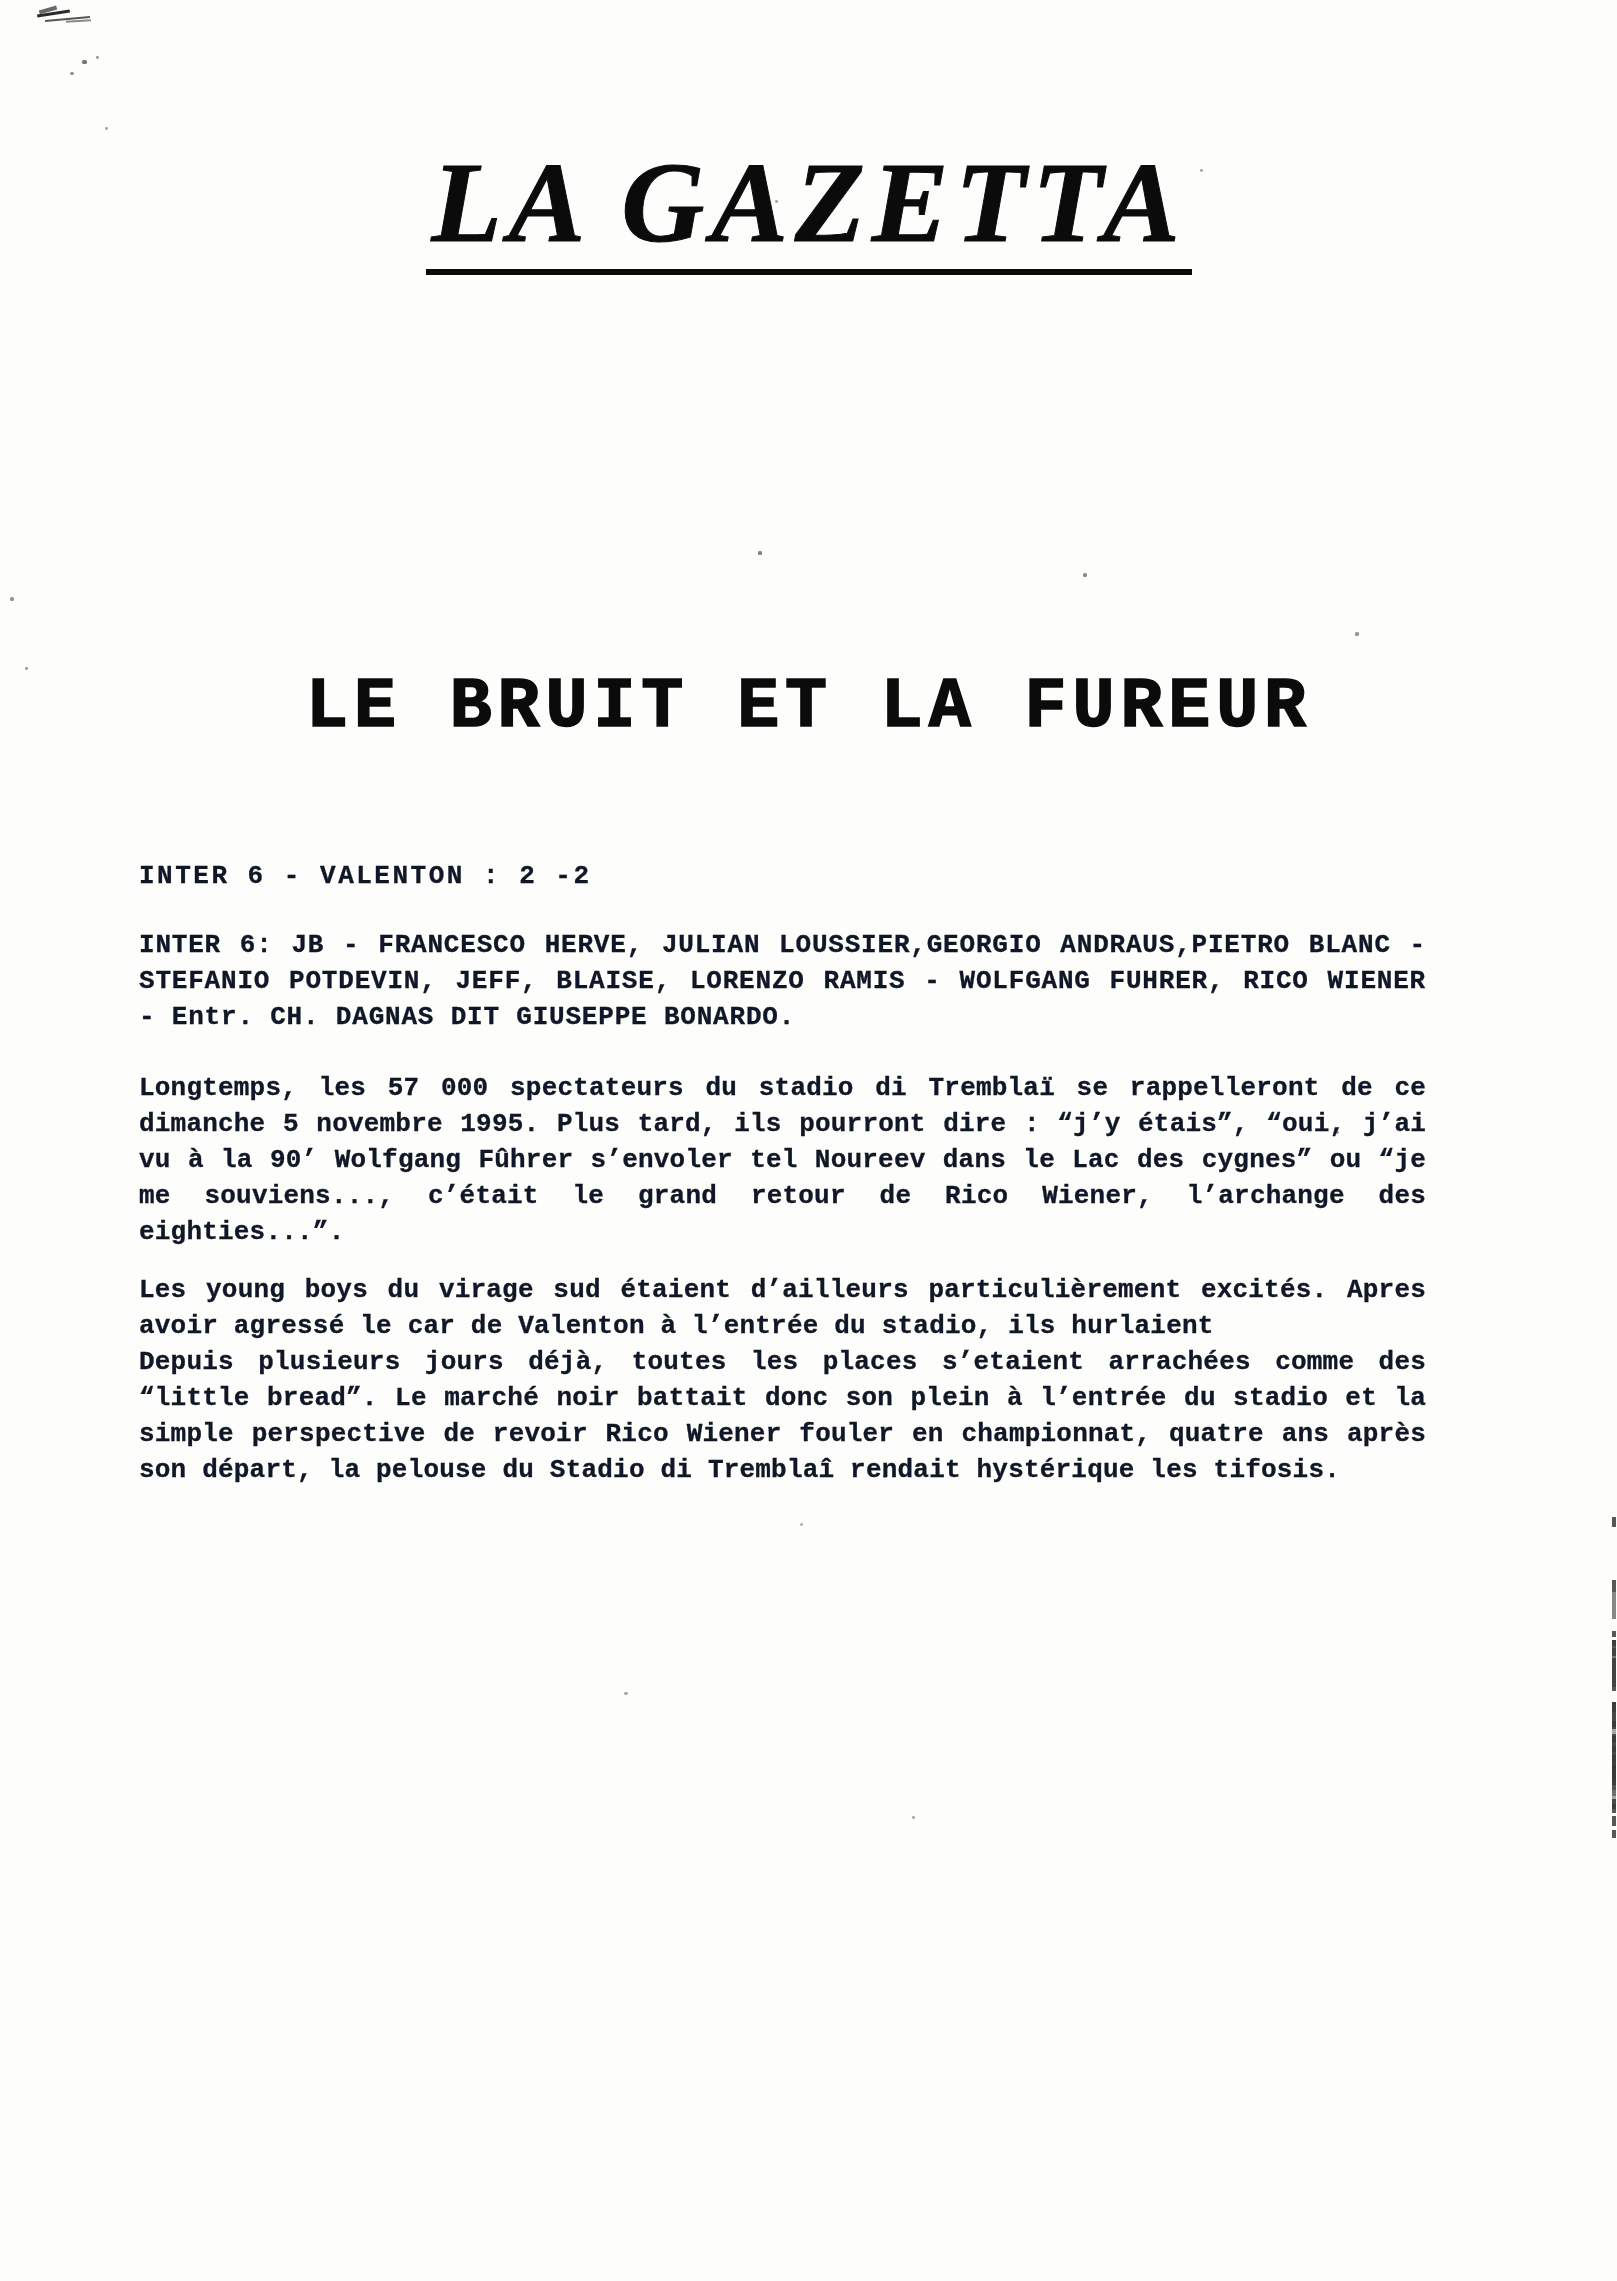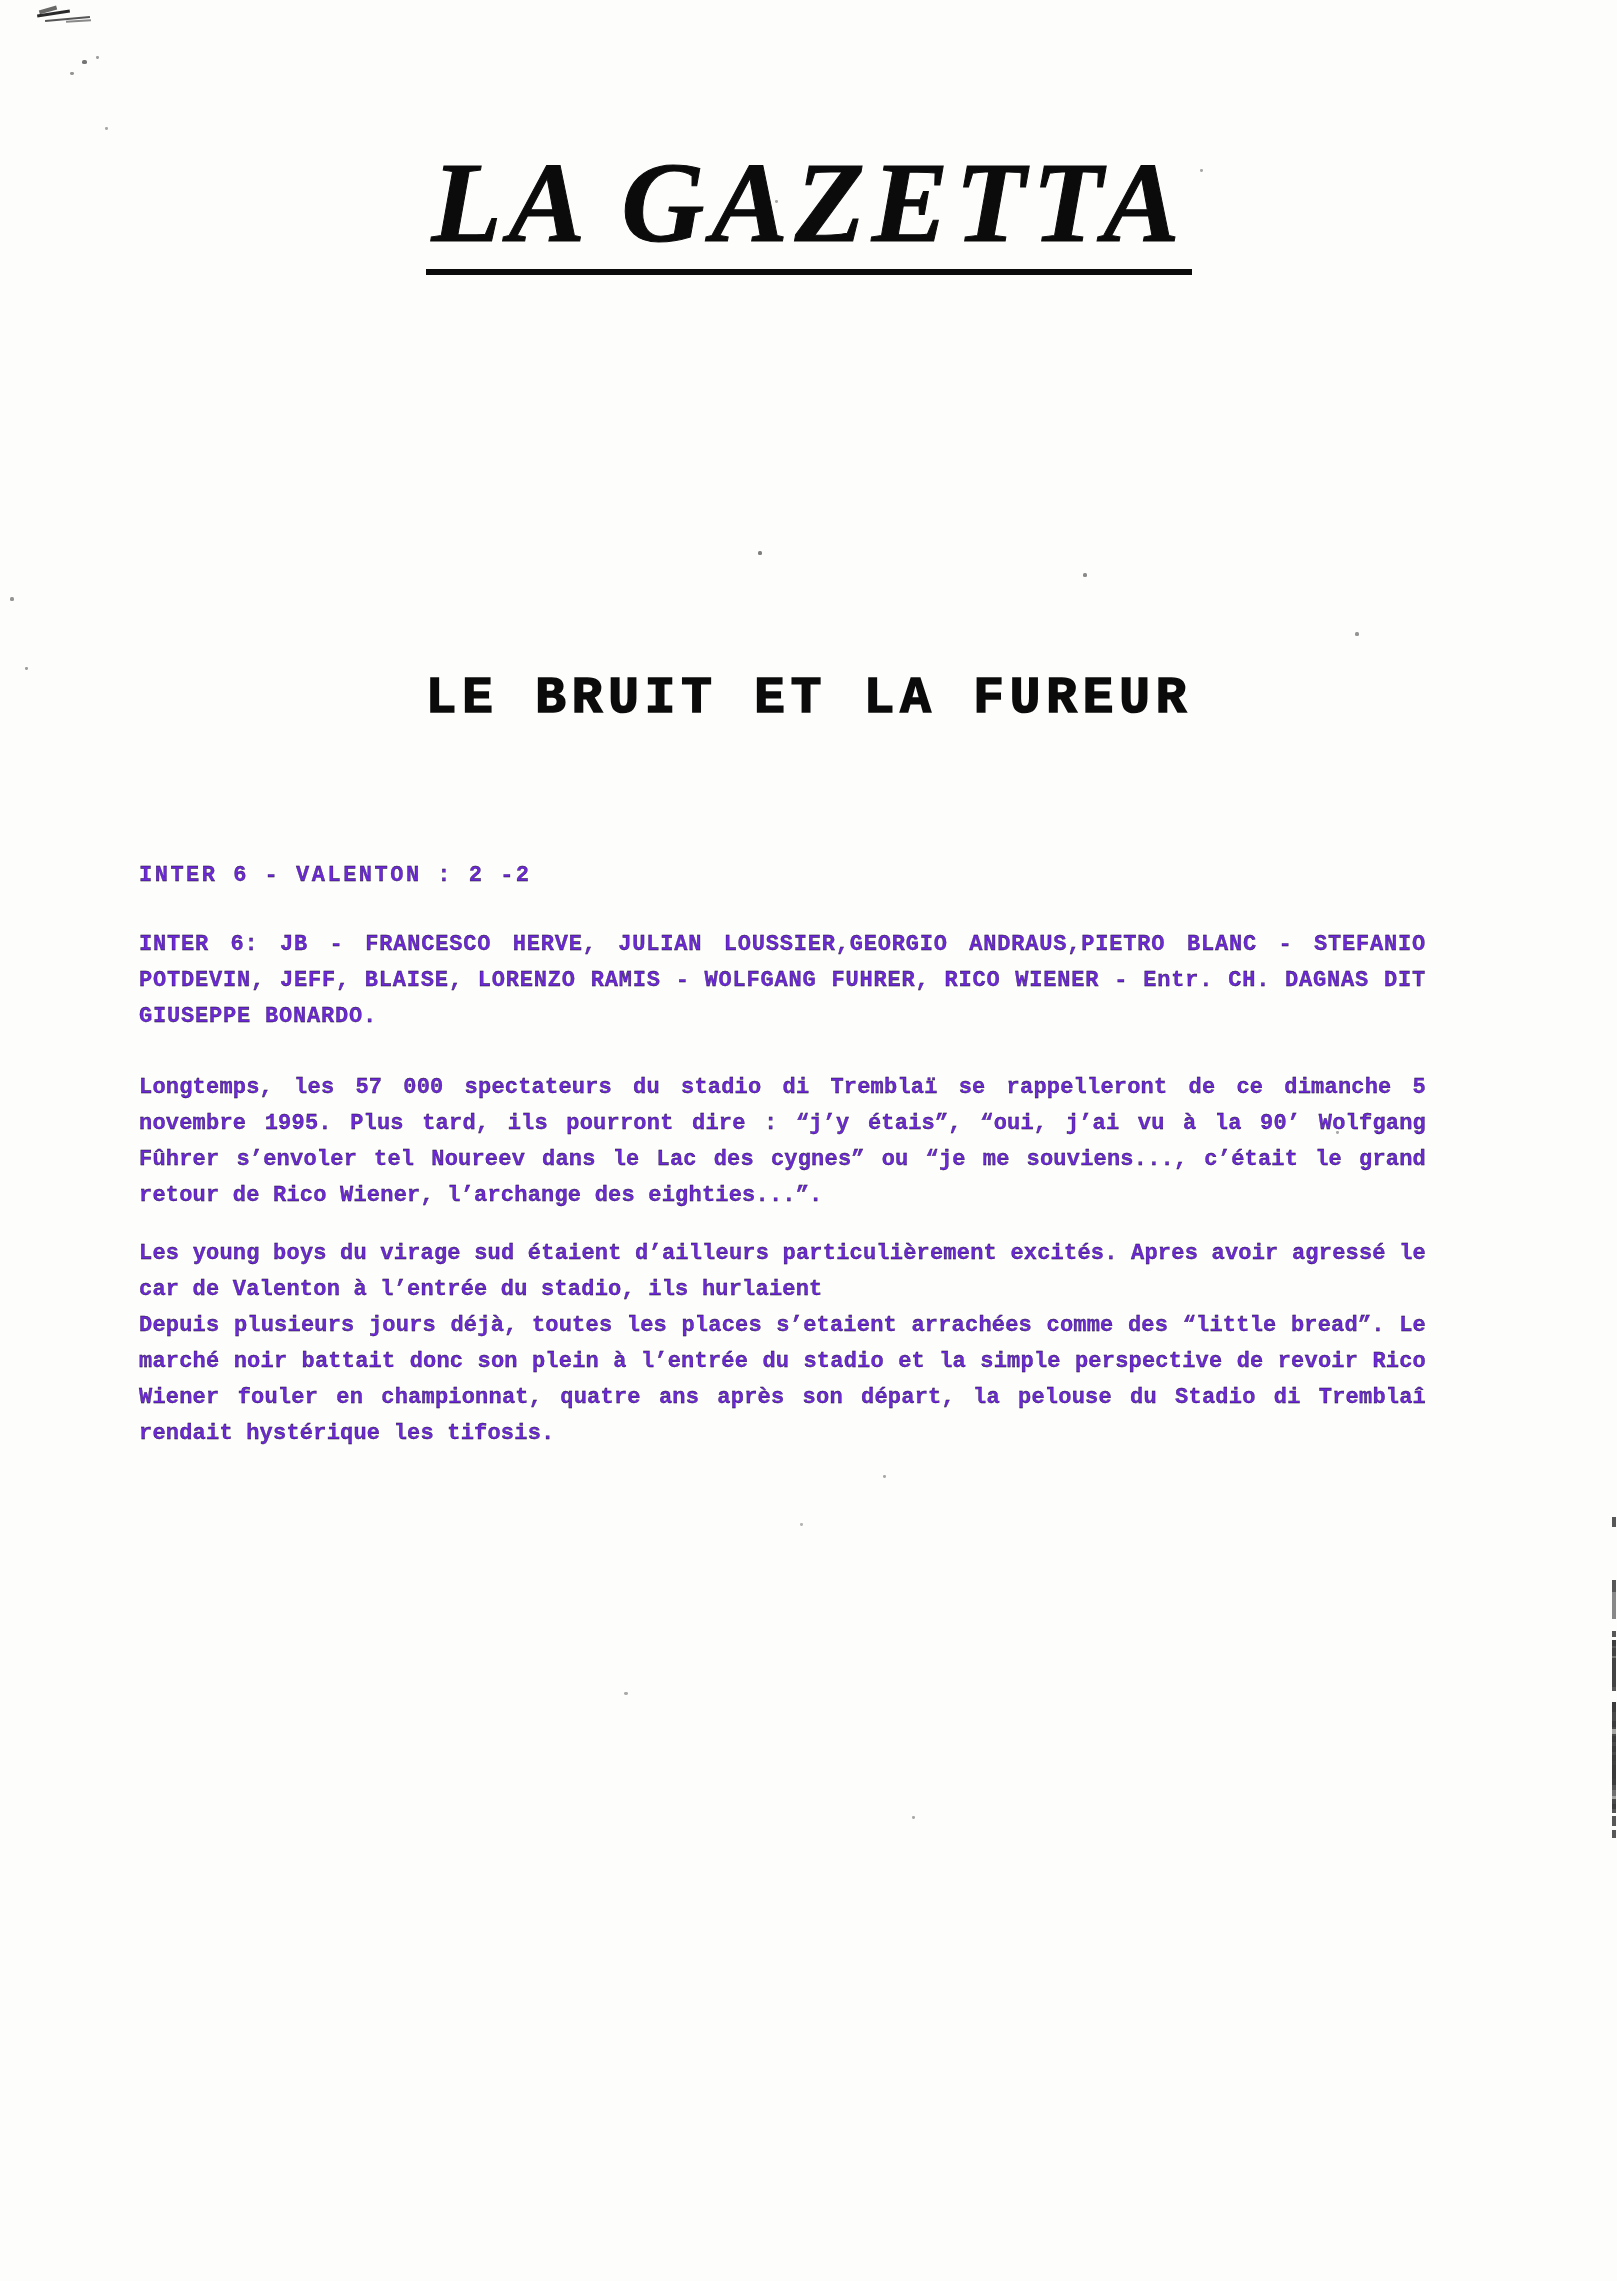--- a/index.html
+++ b/index.html
@@ -90,42 +90,42 @@
     position: absolute;
     left: 0;
     top: 673px;
     width: 100%;
     text-align: center;
   }
   .headline-text {
     display: inline-block;
     font-family: "Liberation Mono", "DejaVu Sans Mono", monospace;
     font-weight: 700;
-    font-size: 51px;
+    font-size: 70px;
     line-height: 1;
     letter-spacing: 5.9px;
     color: #0b0b0b;
     -webkit-text-stroke: 1.6px #0b0b0b;
     white-space: nowrap;
   }
 
   
   .article {
     position: absolute;
     left: 139px;
     top: 858px;
     width: 1287px;
   }
 
   .block {
-    font-size: 22px;
+    font-size: 26px;
     line-height: 36px;
     font-weight: 700;
     letter-spacing: 0.2px;
-    color: #6d28d9;
+    color: #0f172a;
     white-space: pre-wrap;
     font-family: Liberation Mono, monospace;
     -webkit-text-stroke: 0.3px #111;
   }
 
   .block + .block { margin-top: 0; }
 
   .score-line {
     letter-spacing: 2.5px;
     margin-bottom: 33px;

